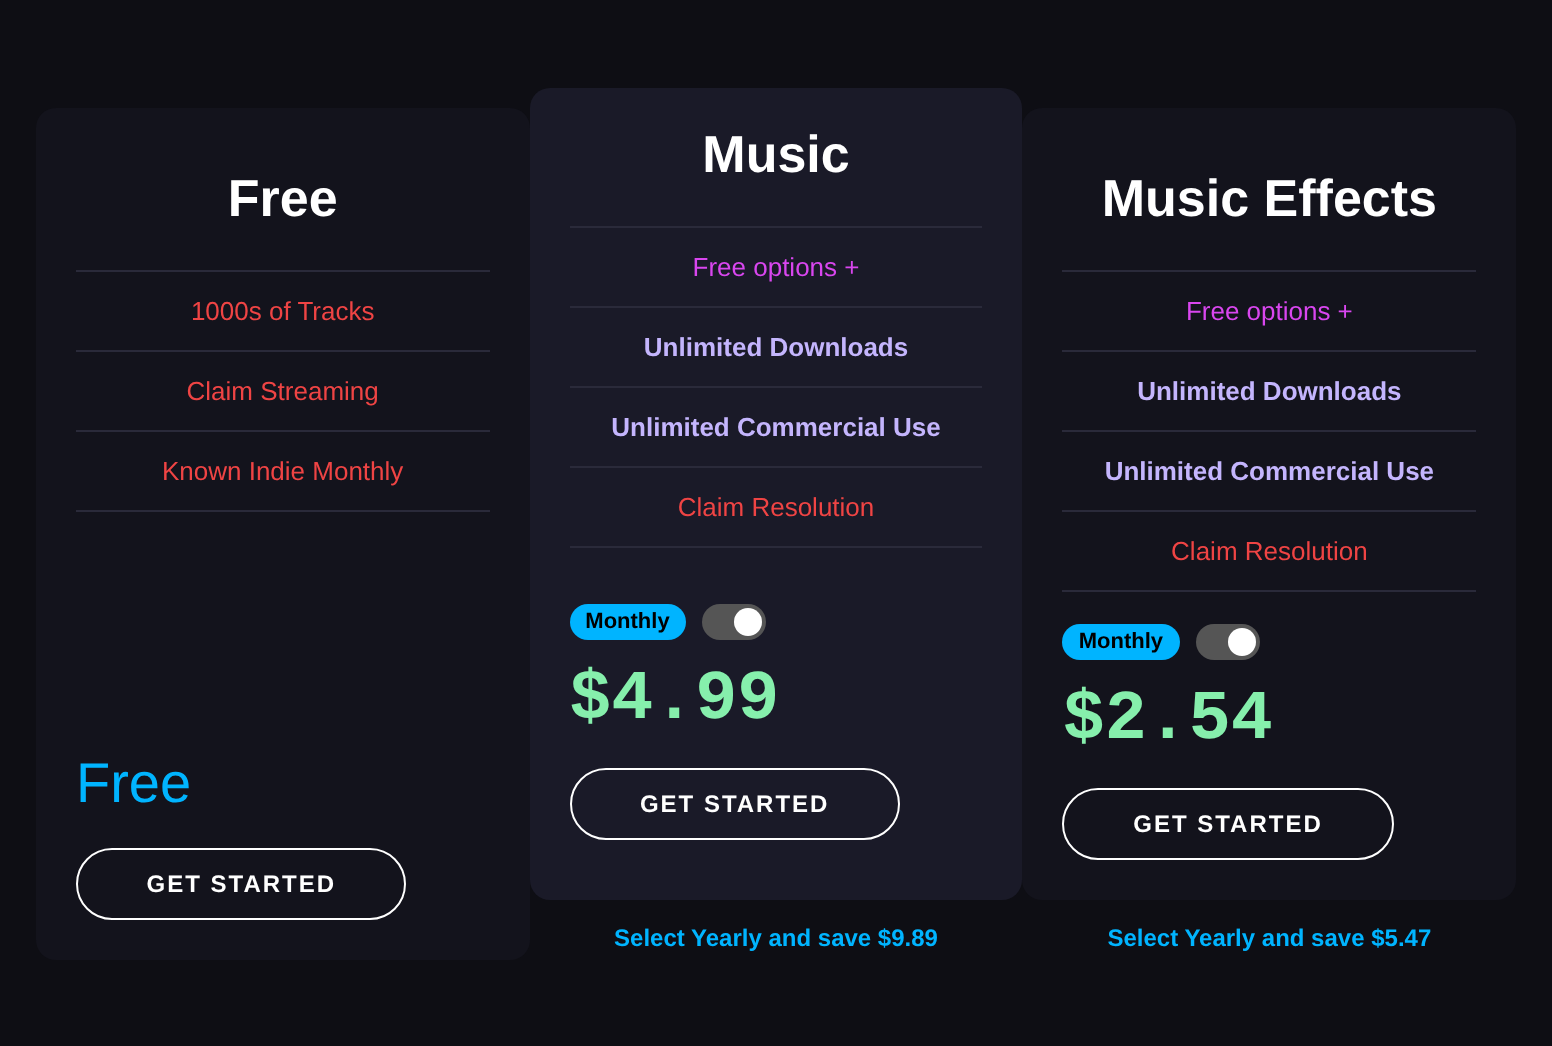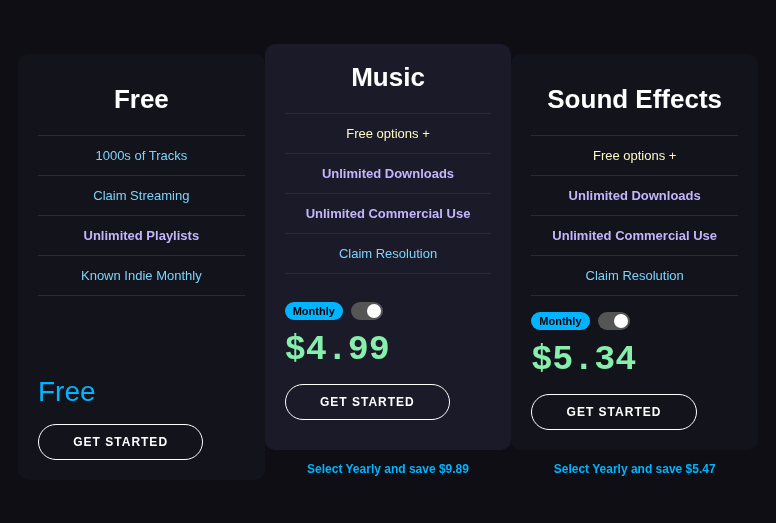--- a/index.html
+++ b/index.html
@@ -56,30 +56,30 @@
     }
 
     .feature-item {
       padding: 12px 8px;
       border-bottom: 1px solid #2a2a3a;
       text-align: center;
       font-size: 13px;
     }
 
     .feature-item.normal {
-      color: #7dd3fc;
+      color: #ef4444;
     }
 
     .feature-item.highlight-blue {
       color: #c4b5fd;
       font-weight: bold;
     }
 
     .feature-item.highlight-orange {
-      color: #fef9c3;
+      color: #d946ef;
     }
 
     .spacer {
       flex: 1;
     }
 
     .price-section {
       display: flex;
       flex-direction: column;
       align-items: flex-start;
@@ -177,21 +177,20 @@
 </head>
 <body>
 
 <div class="pricing-container">
 <div class="card-wrapper">
       <div class="plan-card">
         <div class="plan-title">Free</div>
         <div class="features-list">
           <div class="feature-item normal">1000s of Tracks</div>
           <div class="feature-item normal">Claim Streaming</div>
-          <div class="feature-item highlight-blue">Unlimited Playlists</div>
           <div class="feature-item normal">Known Indie Monthly</div>
         </div>
         <div class="spacer"></div>
         <div class="price-section">
           <div class="price-free">Free</div>
           <button class="get-started-btn">GET STARTED</button>
         </div>
       </div>
     </div>
     <div class="card-wrapper">
@@ -210,32 +209,32 @@
             <div class="toggle-switch"></div>
           </div>
           <div class="price-amount">$4.99</div>
           <button class="get-started-btn">GET STARTED</button>
         </div>
       </div>
       <div class="save-text">Select Yearly and save $9.89</div>
     </div>
     <div class="card-wrapper">
       <div class="plan-card">
-        <div class="plan-title">Sound Effects</div>
+        <div class="plan-title">Music Effects</div>
         <div class="features-list">
           <div class="feature-item highlight-orange">Free options +</div>
           <div class="feature-item highlight-blue">Unlimited Downloads</div>
           <div class="feature-item highlight-blue">Unlimited Commercial Use</div>
           <div class="feature-item normal">Claim Resolution</div>
         </div>
         <div class="spacer"></div>
         <div class="price-section">
           <div class="toggle-row">
             <span class="toggle-label">Monthly</span>
             <div class="toggle-switch"></div>
           </div>
-          <div class="price-amount">$5.34</div>
+          <div class="price-amount">$2.54</div>
           <button class="get-started-btn">GET STARTED</button>
         </div>
       </div>
       <div class="save-text">Select Yearly and save $5.47</div>
     </div>
   </div>
 
 </body></html>

